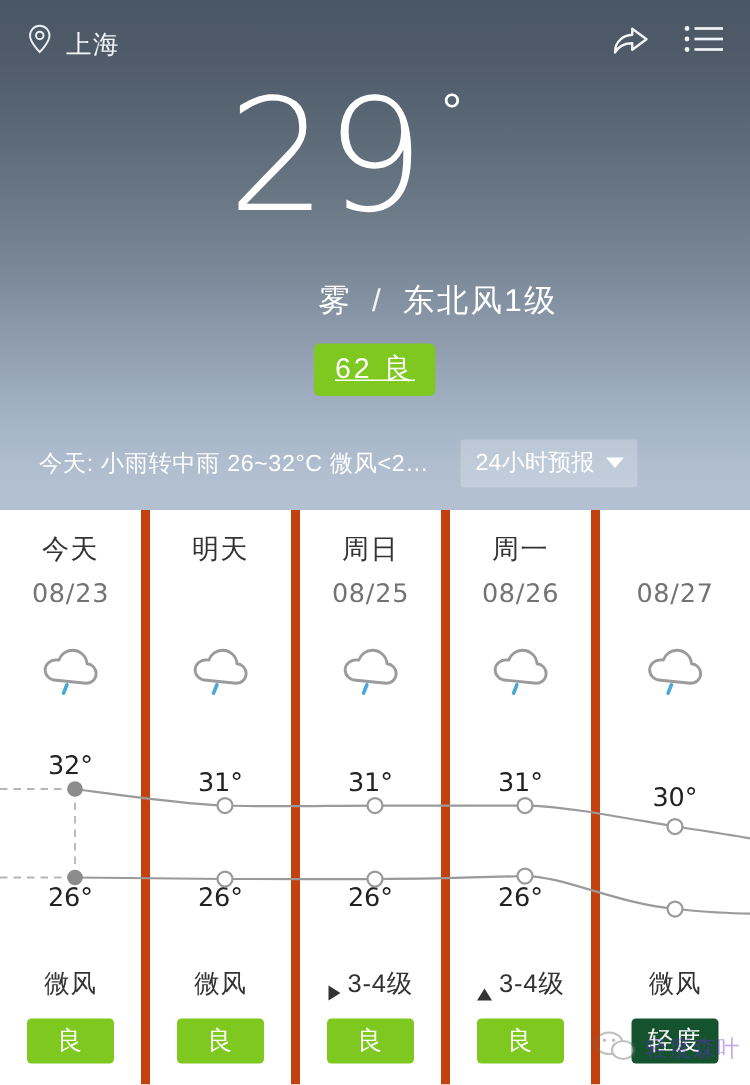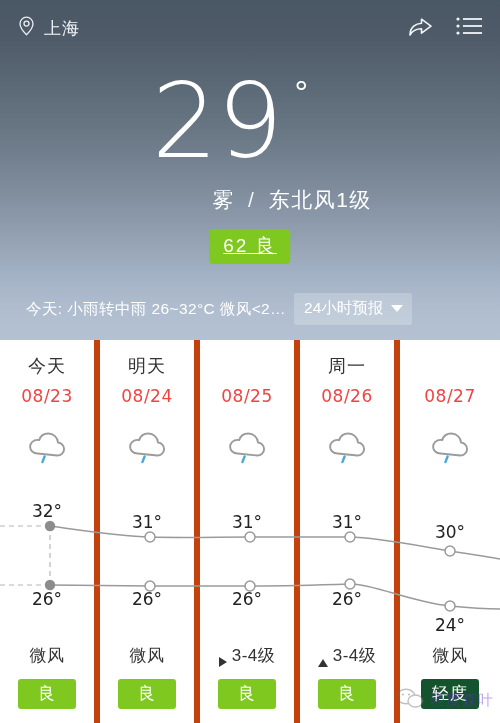--- a/index.html
+++ b/index.html
@@ -61,21 +61,21 @@
   .spacer { flex: 1; }
   .topicon {
     margin-left: 22px;
     display: flex;
     align-items: center;
     justify-content: center;
   }
 
   .temp-wrap {
     position: absolute;
-    top: 69px;
+    top: 52px;
     left: 0;
     width: 460px;
     text-align: center;
   }
   .temp-inline {
     display: inline-block;
     position: relative;
     padding-right: 26px;
   }
   .temp-num {
@@ -126,20 +126,21 @@
     position: absolute;
     left: 0;
     bottom: 14px;
     width: 500px;
     height: 34px;
     display: flex;
     align-items: center;
     padding-left: 26px;
     padding-right: 18px;
     box-sizing: border-box;
+    gap: 13px;
   }
   .summary-text {
     color: #ffffff;
     font-size: 15.5px;
     letter-spacing: 0.4px;
     white-space: nowrap;
     overflow: hidden;
     text-overflow: ellipsis;
     max-width: 300px;
     flex: 0 1 auto;
@@ -191,21 +192,21 @@
     text-align: center;
     font-size: 18px;
     color: #333333;
     letter-spacing: 1px;
   }
   .day-date {
     position: absolute;
     top: 46px; left: 0; right: 0;
     text-align: center;
     font-size: 17px;
-    color: #ef4444;
+    color: #737373;
     letter-spacing: 0.5px;
     font-family: "DejaVu Sans", "Liberation Sans", sans-serif;
   }
   .wx-icon {
     position: absolute;
     top: 86px; left: 0; right: 0;
     display: flex;
     justify-content: center;
   }
   .hi-label, .lo-label {
@@ -359,36 +360,36 @@
         <div class="hi-label" style="top:161px">32°</div>
         <div class="lo-label" style="top:249px">26°</div>
         <div class="wind">
           <span>微风</span>
         </div>
         <div class="aqi-tag" style="background:#7ec820">良</div>
       </div>
 
       <div class="col">
         <div class="day-name">明天</div>
-        <div class="day-date">08/24</div>
         <div class="wx-icon">
           <svg width="46" height="40" viewBox="0 0 46 40">
             <path d="M13.5 27.5c-4.1 0-7.4-3-7.4-6.8s3.3-6.8 7.4-6.8c.6 0 1.2.1 1.7.2C16.4 10.3 20 7.5 24.3 7.5c5.2 0 9.4 4 9.7 9 3.4.3 6.1 3.1 6.1 6.5 0 3.6-3 6.5-6.7 6.5z" fill="#ffffff" stroke="#9b9b9b" stroke-width="1.9" stroke-linejoin="round"></path>
             <path d="M20.6 30.5l-2.2 5.6" stroke="#4aa8d8" stroke-width="2.4" stroke-linecap="round"></path>
           </svg>
         </div>
         <div class="hi-label" style="top:172px">31°</div>
         <div class="lo-label" style="top:249px">26°</div>
         <div class="wind">
           <span>微风</span>
         </div>
         <div class="aqi-tag" style="background:#7ec820">良</div>
       </div>
 
       <div class="col">
+        <div class="day-name">周日</div>
         <div class="day-date">08/25</div>
         <div class="wx-icon">
           <svg width="46" height="40" viewBox="0 0 46 40">
             <path d="M13.5 27.5c-4.1 0-7.4-3-7.4-6.8s3.3-6.8 7.4-6.8c.6 0 1.2.1 1.7.2C16.4 10.3 20 7.5 24.3 7.5c5.2 0 9.4 4 9.7 9 3.4.3 6.1 3.1 6.1 6.5 0 3.6-3 6.5-6.7 6.5z" fill="#ffffff" stroke="#9b9b9b" stroke-width="1.9" stroke-linejoin="round"></path>
             <path d="M20.6 30.5l-2.2 5.6" stroke="#4aa8d8" stroke-width="2.4" stroke-linecap="round"></path>
           </svg>
         </div>
         <div class="hi-label" style="top:172px">31°</div>
         <div class="lo-label" style="top:249px">26°</div>
         <div class="wind">
@@ -418,21 +419,20 @@
 
       <div class="col">
         <div class="day-date">08/27</div>
         <div class="wx-icon">
           <svg width="46" height="40" viewBox="0 0 46 40">
             <path d="M13.5 27.5c-4.1 0-7.4-3-7.4-6.8s3.3-6.8 7.4-6.8c.6 0 1.2.1 1.7.2C16.4 10.3 20 7.5 24.3 7.5c5.2 0 9.4 4 9.7 9 3.4.3 6.1 3.1 6.1 6.5 0 3.6-3 6.5-6.7 6.5z" fill="#ffffff" stroke="#9b9b9b" stroke-width="1.9" stroke-linejoin="round"></path>
             <path d="M20.6 30.5l-2.2 5.6" stroke="#4aa8d8" stroke-width="2.4" stroke-linecap="round"></path>
           </svg>
         </div>
         <div class="hi-label" style="top:182px">30°</div>
-        <div class="lo-label" style="top:275px">24°</div>
         <div class="wind">
           <span>微风</span>
         </div>
         <div class="aqi-tag" style="background:#14532d">轻度</div>
       </div>
     </div>
 
     <svg class="chart-svg" viewBox="0 0 500 383">
 
       <line x1="0" y1="186" x2="50" y2="186" stroke="#b6b6b6" stroke-width="1.2" stroke-dasharray="5,4"></line>

